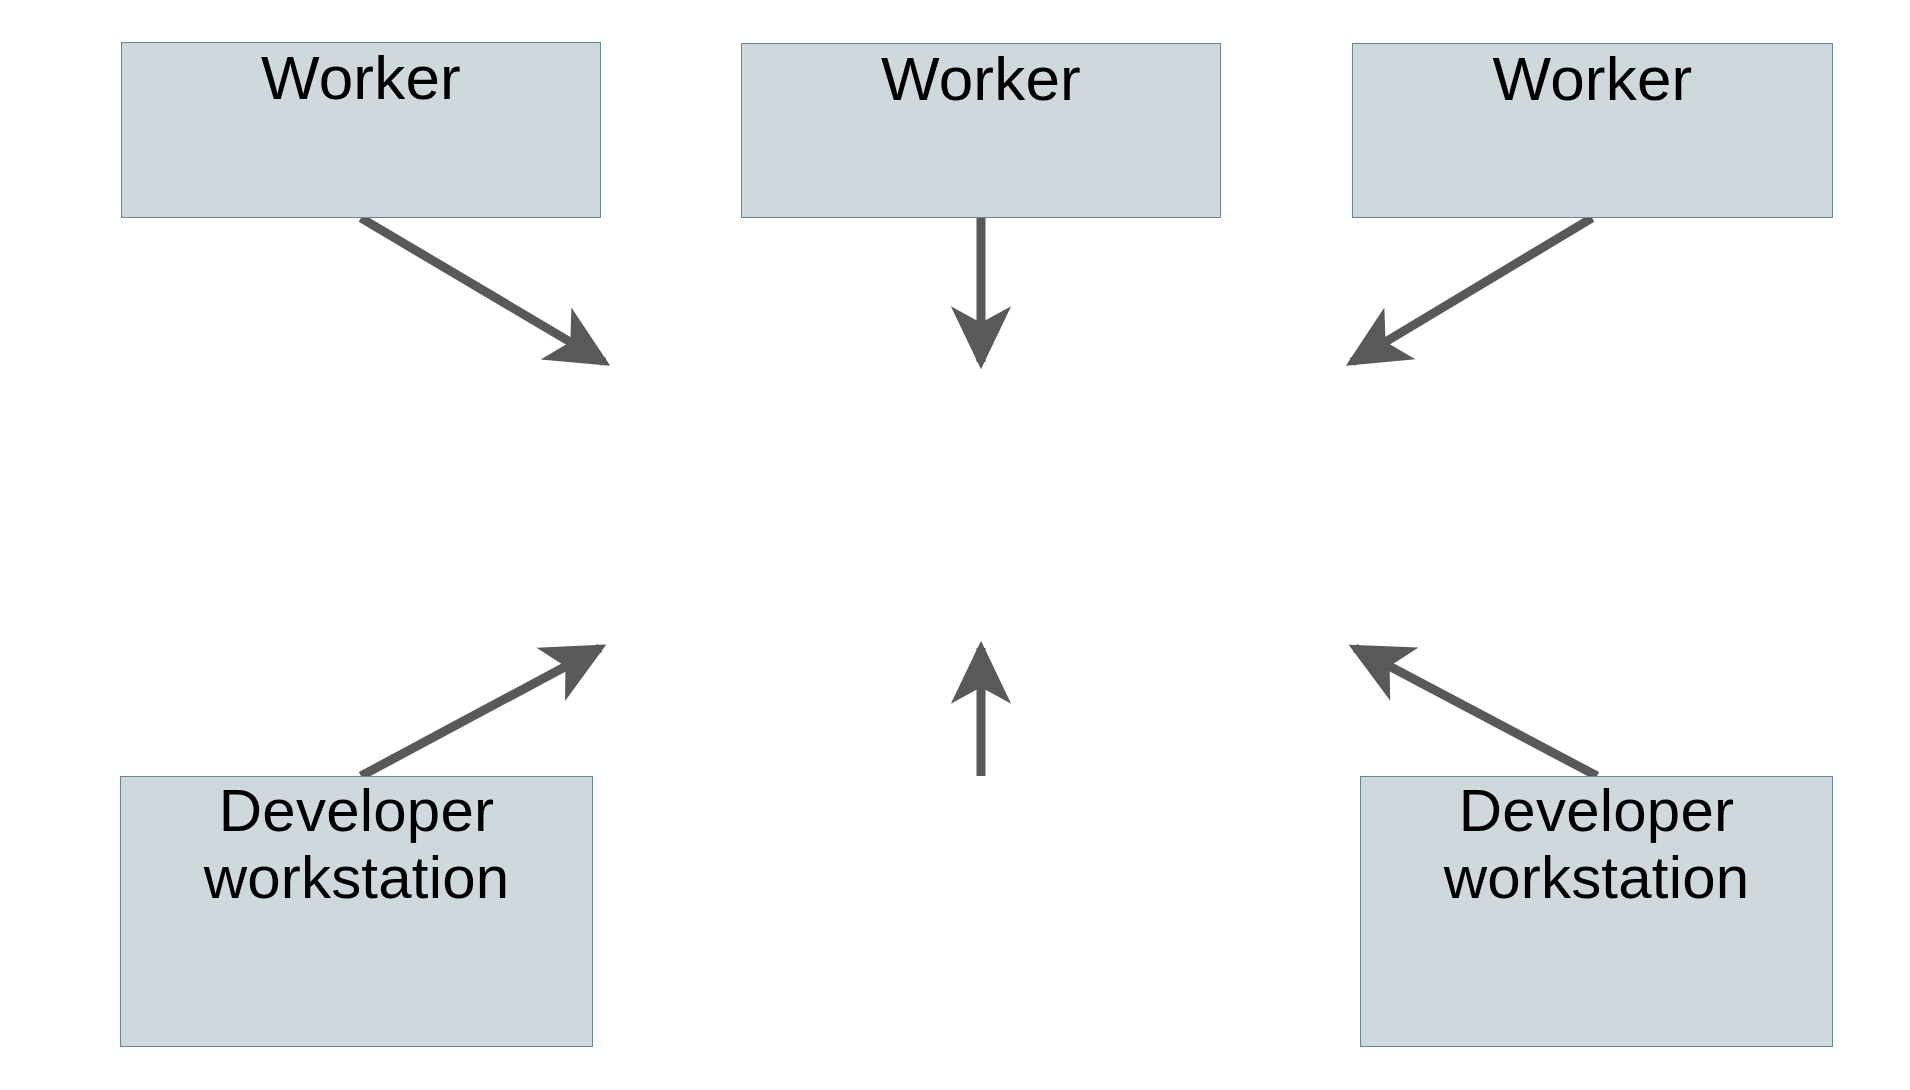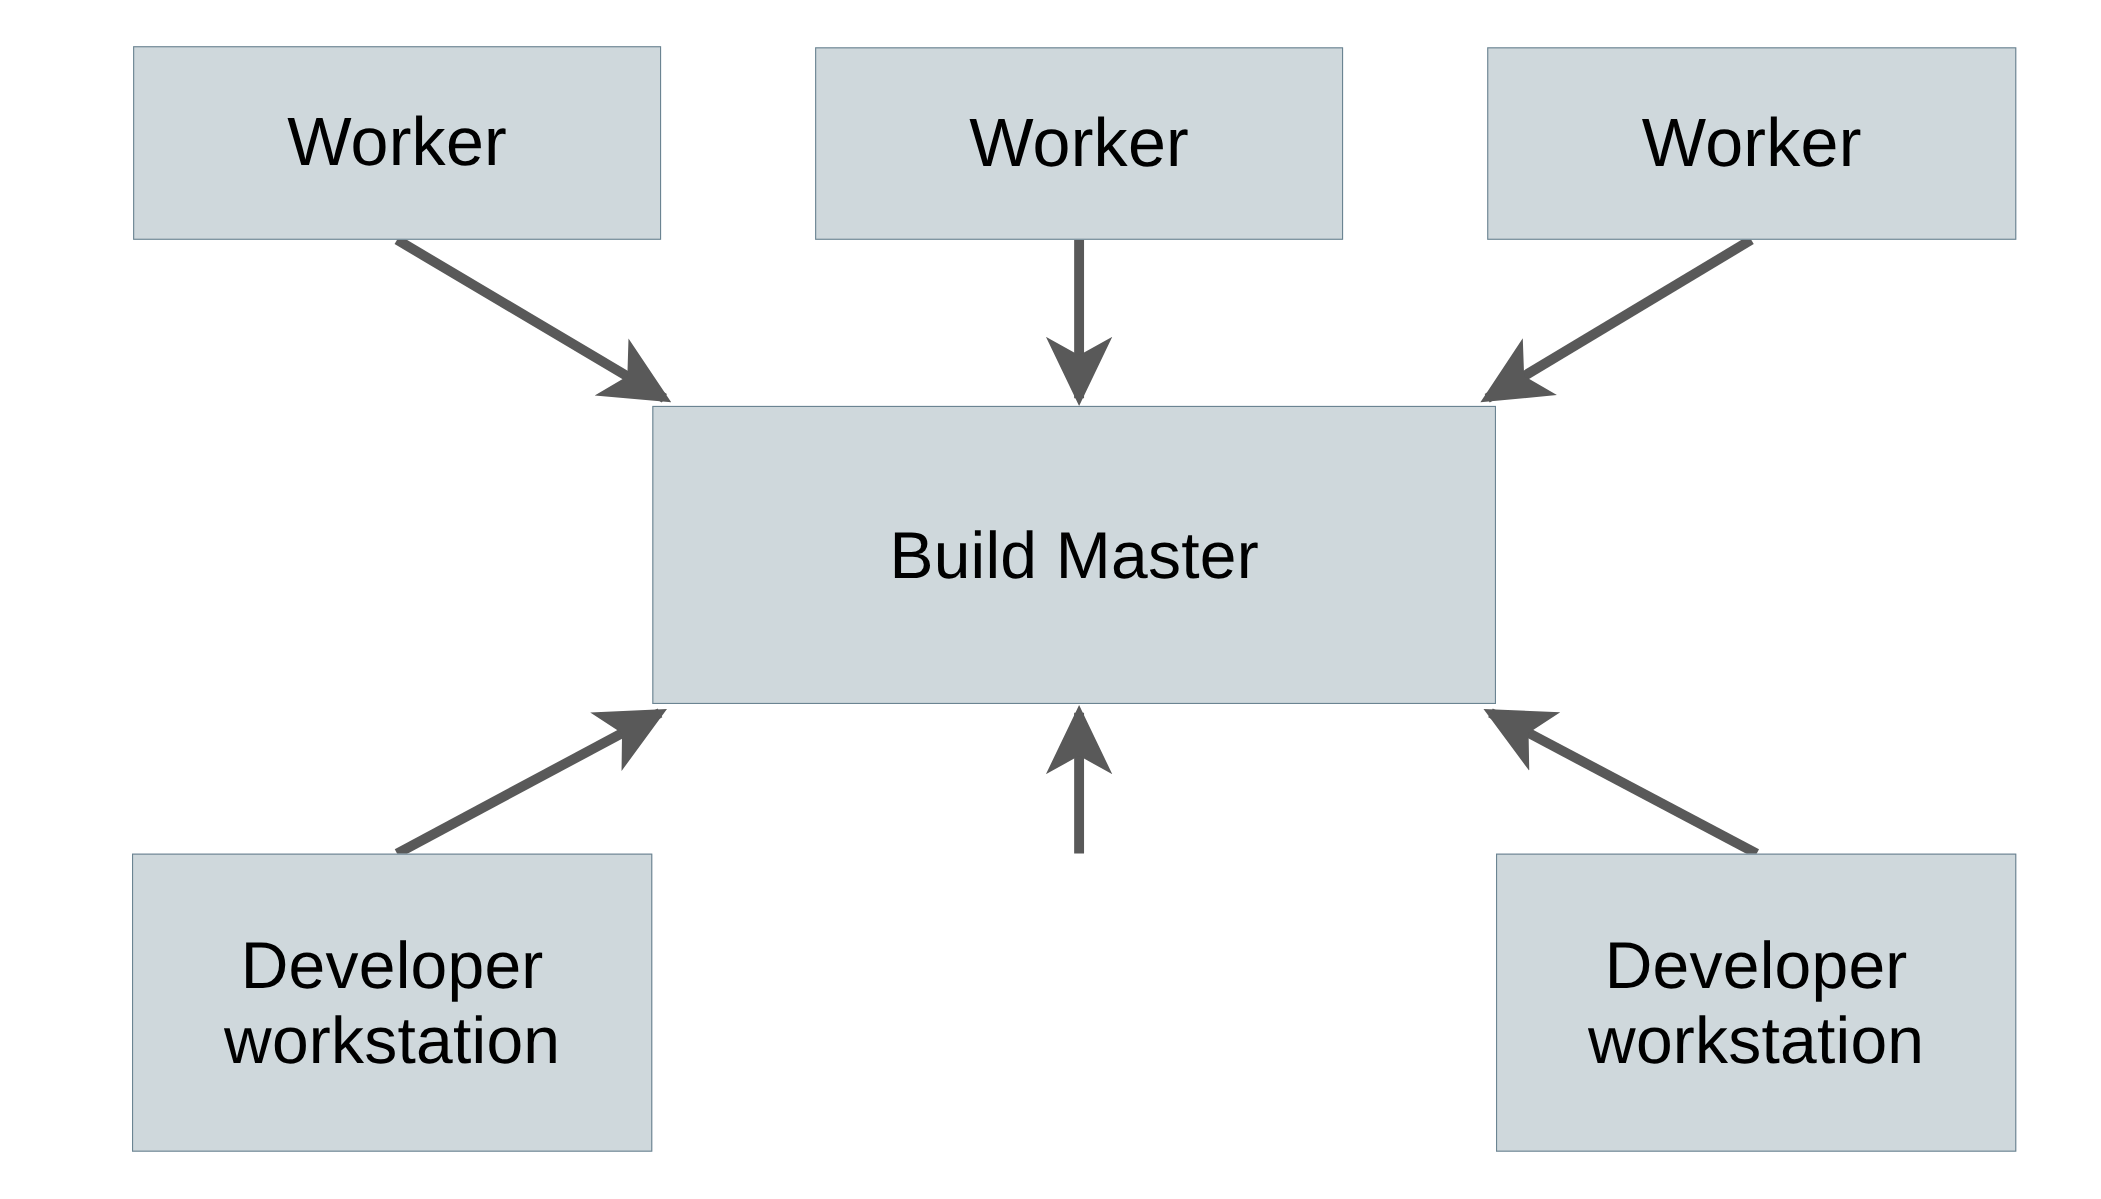--- a/index.html
+++ b/index.html
@@ -16,21 +16,20 @@
     height: 1090px;
     background: #ffffff;
     overflow: hidden;
   }
   .node {
     position: absolute;
     box-sizing: border-box;
     background: #cfd8dc;
     border: 1.6px solid #6b8492;
     display: flex;
-    align-items: center;
     justify-content: center;
     text-align: center;
     color: #000000;
     font-weight: 400;
     letter-spacing: 0.2px;
     line-height: 1.12;
     z-index: 2;
   }
   .node-label {
     display: block;
@@ -97,23 +96,20 @@
   </div>
 
   <div class="node" id="node-worker-2">
     <span class="node-label">Worker</span>
   </div>
 
   <div class="node" id="node-worker-3">
     <span class="node-label">Worker</span>
   </div>
 
-  <div class="node" id="node-build-master">
-    <span class="node-label">Build Master</span>
-  </div>
 
   <div class="node" id="node-dev-workstation-1">
     <span class="node-label">Developer
 workstation</span>
   </div>
 
 
   <div class="node" id="node-dev-workstation-2">
     <span class="node-label">Developer
 workstation</span>

